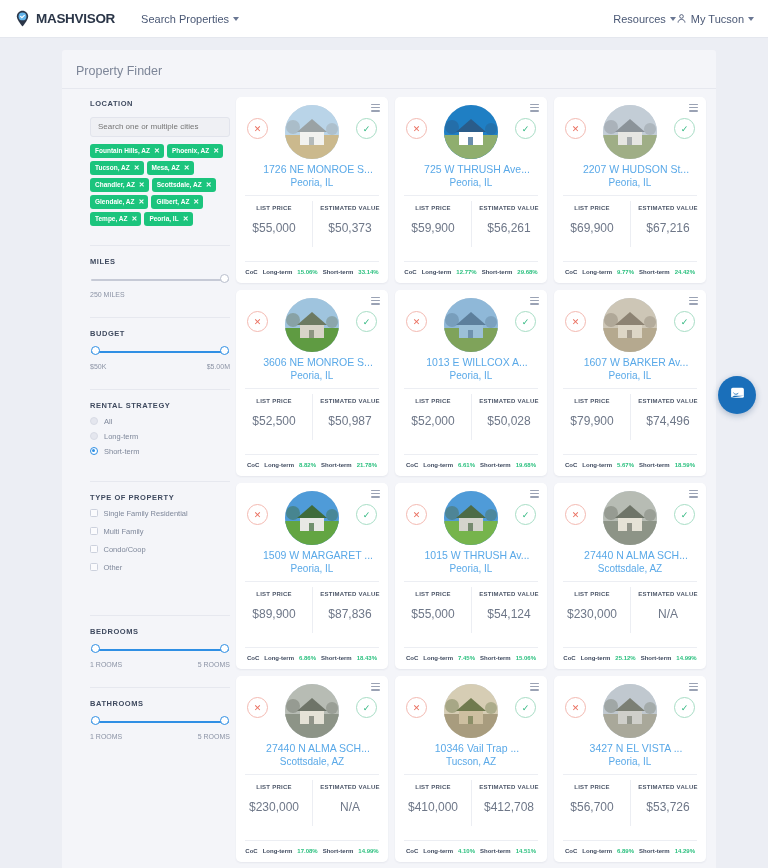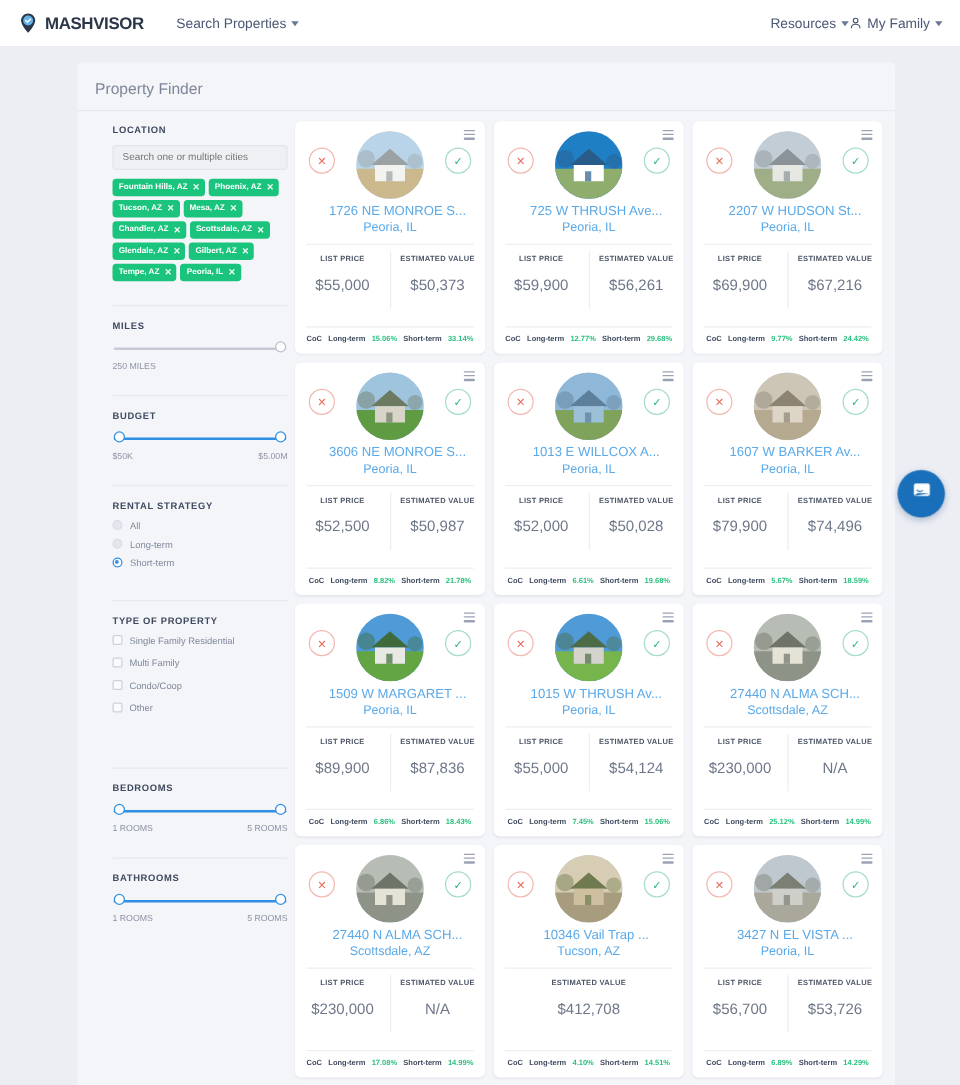--- a/index.html
+++ b/index.html
@@ -242,21 +242,21 @@
       <span>Resources</span>
       <i class="caret"></i>
     </div>
     <div class="nav-link">
       <span class="person-ico">
         <svg viewBox="0 0 24 24" width="11" height="11" fill="none" stroke="#4a5875" stroke-width="2">
           <circle cx="12" cy="7.5" r="4"></circle>
             <path d="M4.5 21c0-4.4 3.4-7 7.5-7s7.5 2.6 7.5 7"></path>
         </svg>
       </span>
-      <span>My Family</span>
+      <span>My Tucson</span>
       <i class="caret"></i>
     </div>
   </div>
 </div>
 
 <div class="page">
   <div class="sheet">
     <div class="page-title">Property Finder</div>
 
     <div class="body-cols">
@@ -896,20 +896,24 @@
     <circle cx="8" cy="22" r="7" fill="#6f7a4e" opacity=".45"></circle>
     <circle cx="47" cy="24" r="6" fill="#6f7a4e" opacity=".4"></circle>
   </svg>
                 </div>
       <div class="addr">10346 Vail Trap ...</div>
       <div class="city">Tucson, AZ</div>
     </div>
     <div class="sep"></div>
     <div class="stats">
       <div class="stat">
+        <div class="stat-h">LIST PRICE</div>
+        <div class="stat-v">$410,000</div>
+      </div>
+      <div class="stat">
         <div class="stat-h">ESTIMATED VALUE</div>
         <div class="stat-v">$412,708</div>
       </div>
     </div>
     <div class="coc">
       <b>CoC</b>
       <b>Long-term</b>
       <span class="pct">4.10%</span>
       <b>Short-term</b>
       <span class="pct">14.51%</span>

